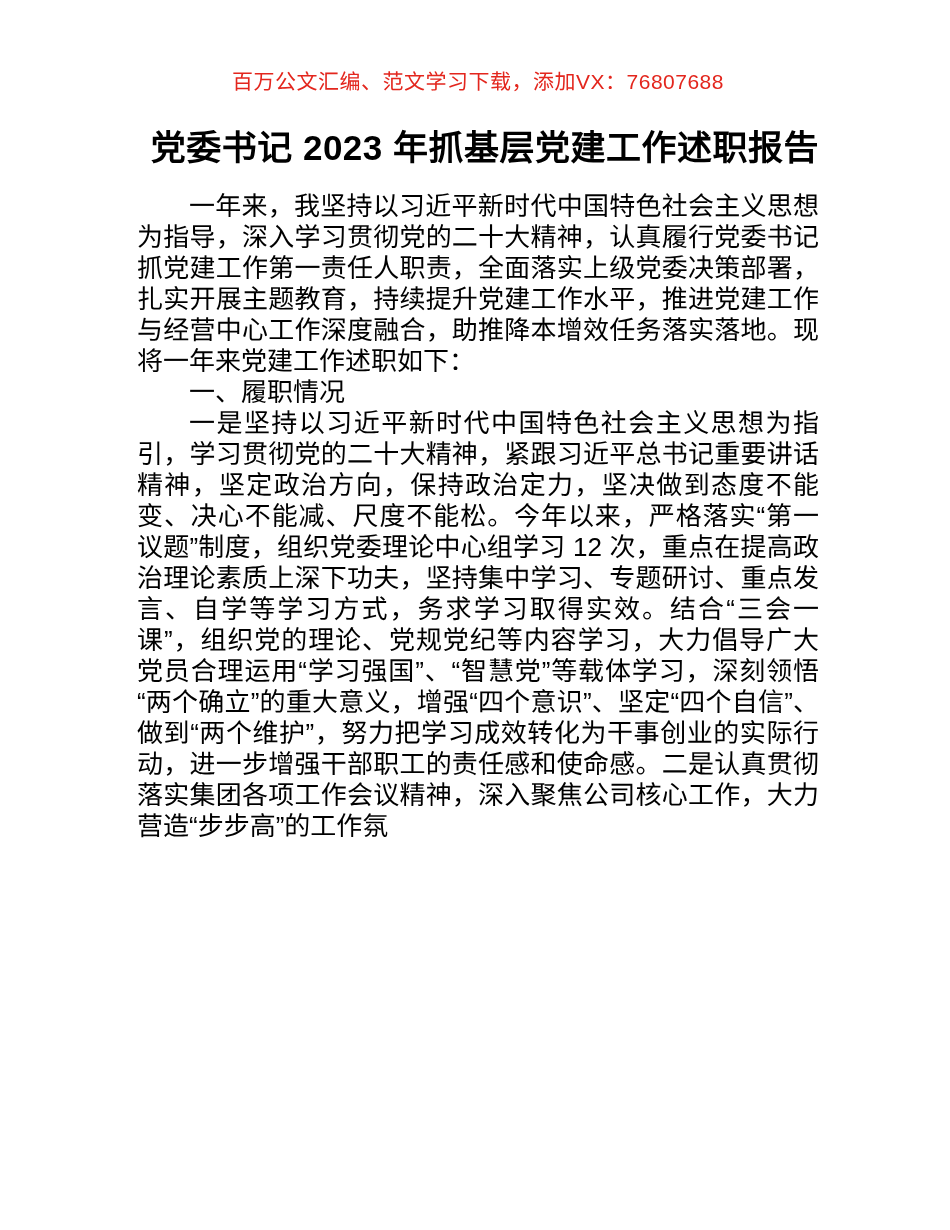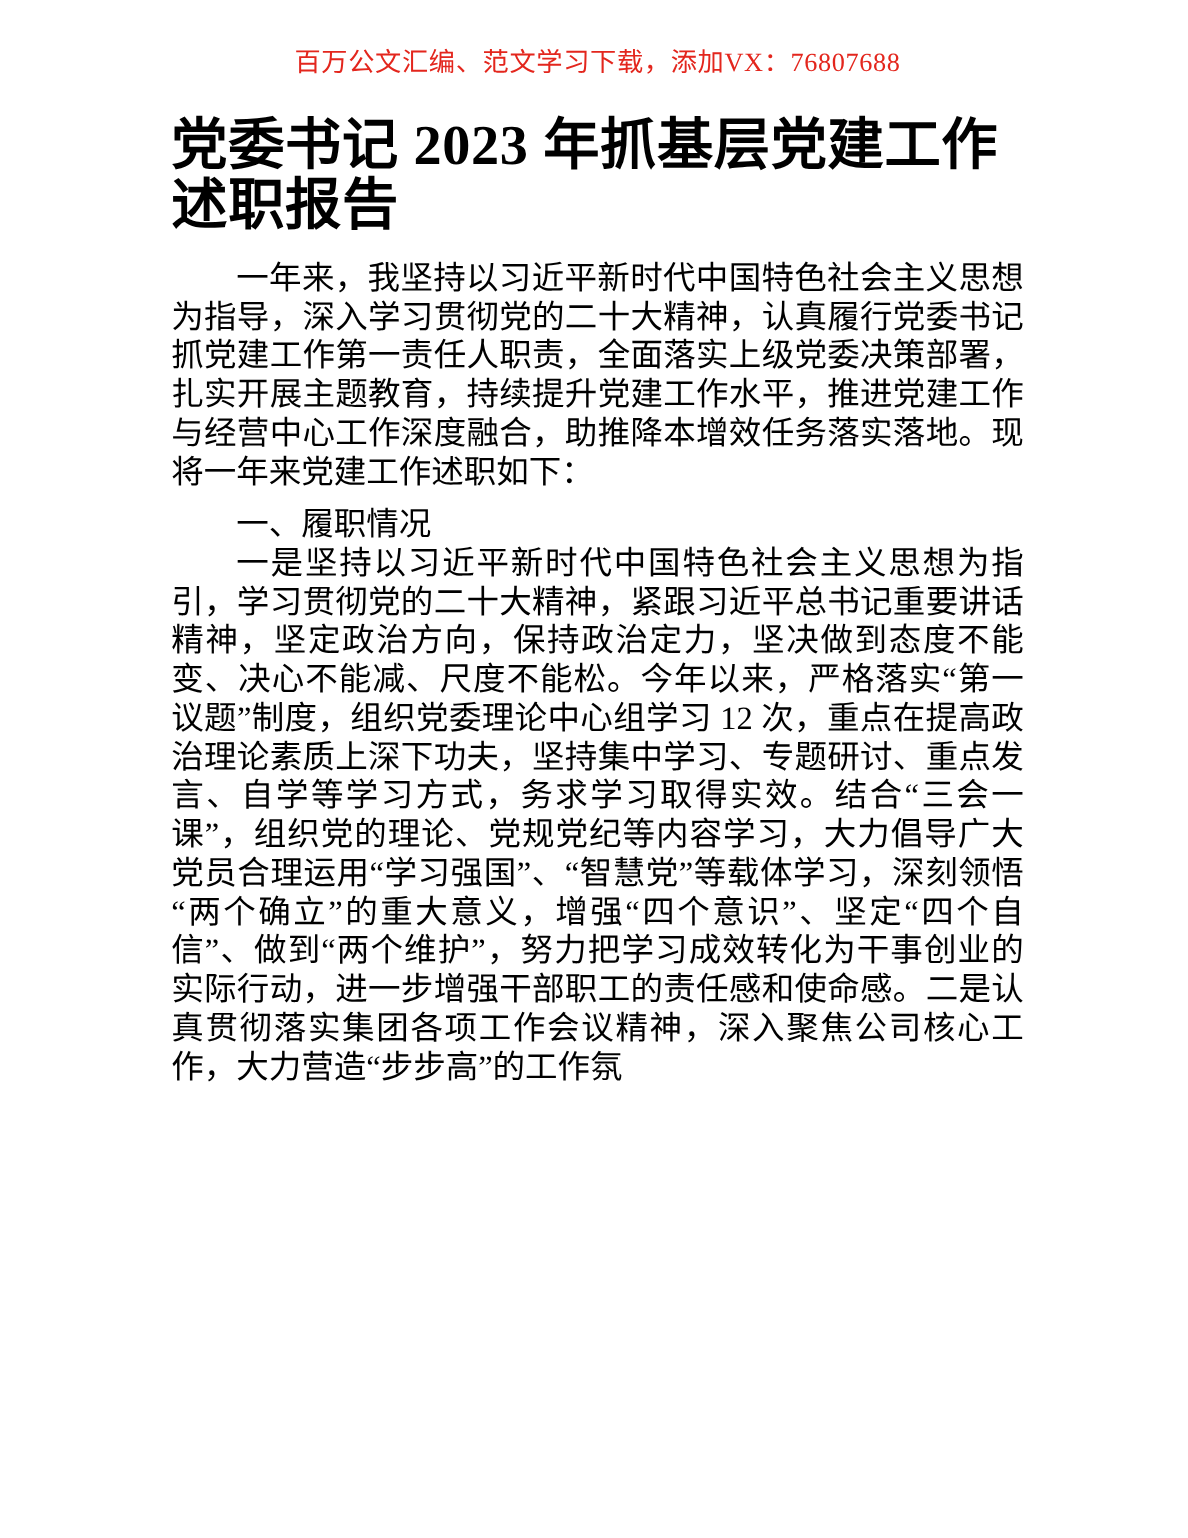--- a/index.html
+++ b/index.html
@@ -6,53 +6,53 @@
     margin: 0;
     padding: 0;
     background: #ffffff;
   }
   .page {
     position: relative;
     width: 950px;
     height: 1230px;
     box-sizing: border-box;
     background: #ffffff;
-    padding: 36px 131px 0 137px;
+    padding: 68px 131px 0 137px;
     overflow: hidden;
-    font-family: Liberation Serif, serif;
+    font-family: Liberation Sans, sans-serif;
     color: #000000;
   }
   .promo {
     font-size: 21px;
     line-height: 28px;
     text-align: center;
     color: #e3261d;
     letter-spacing: 0.5px;
   }
   .doc-title {
     margin: 28px 0 0 0;
-    font-size: 45px;
+    font-size: 35px;
     line-height: 48px;
     font-weight: bold;
-    text-align: left;
+    text-align: right;
     color: #000000;
     letter-spacing: 0.5px;
   }
   p.doc-para {
     margin: 0;
     font-size: 26px;
     line-height: 31px;
     text-align: justify;
     text-justify: inter-ideograph;
     text-indent: 2em;
     color: #000000;
     word-break: break-all;
   }
   p.para-opening   { margin-top: 19px; }
-  p.section-head   { margin-top: 11px; }
+  p.section-head   { }
   p.subsection-head{ margin-top: 7px;  }
   p.para-main      { }
 </style>
 </head>
 <body>
 
 <div class="page">
 
   <div class="promo">百万公文汇编、范文学习下载，添加VX：76807688</div>
 

